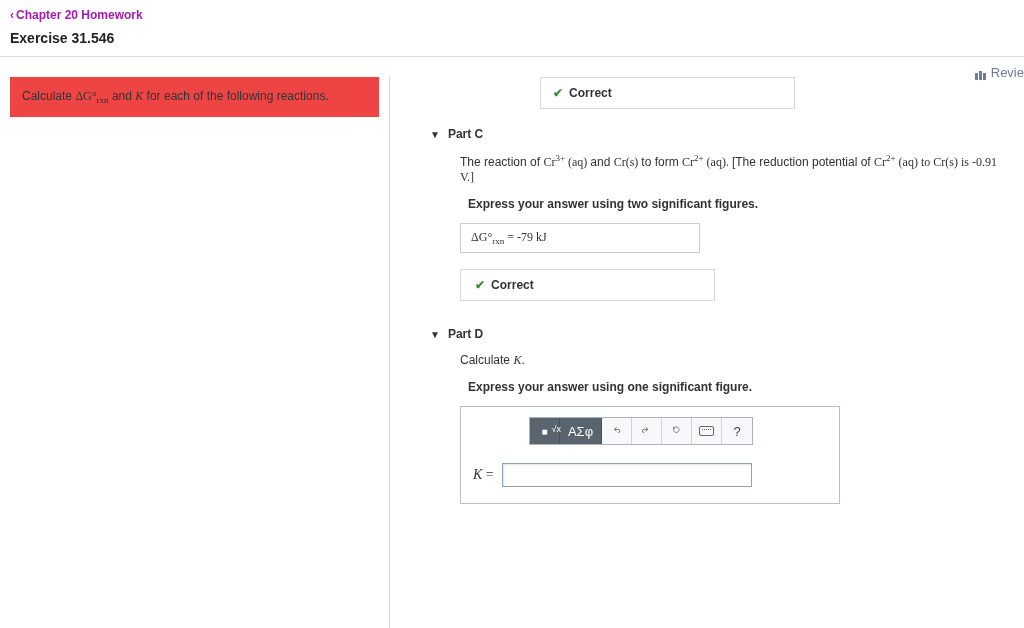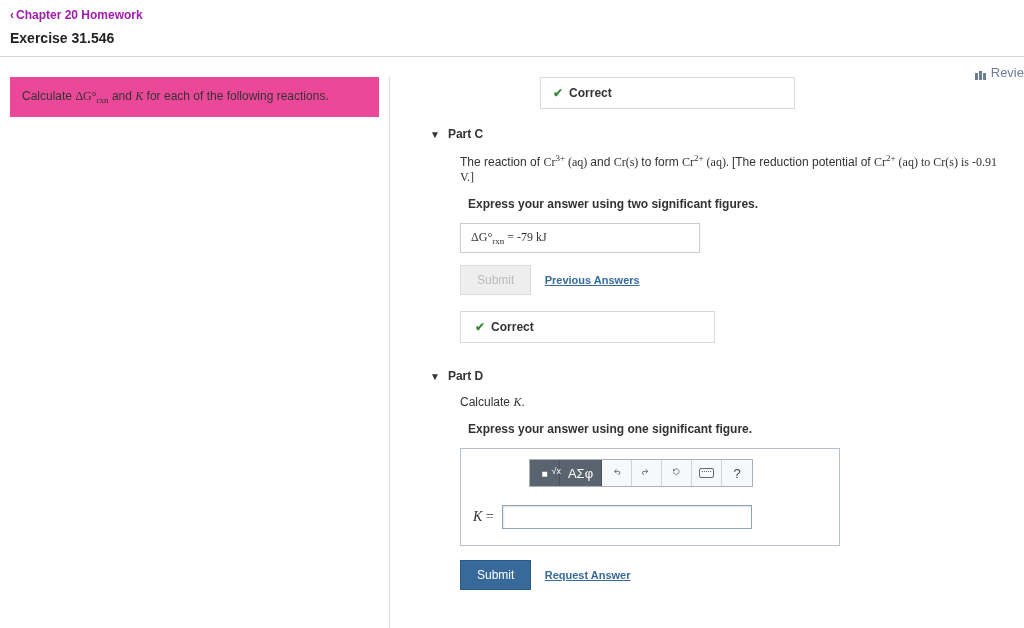--- a/index.html
+++ b/index.html
@@ -12,21 +12,21 @@
   }
   .top-nav { padding: 8px 10px 2px; }
   .top-nav a { color: #a21caf; font-weight: bold; font-size: 12px; text-decoration: none; }
   .chev { font-weight: bold; margin-right: 2px; }
   .exercise-title { font-size: 14px; font-weight: bold; color: #222; padding: 6px 10px 10px; }
   .hr { border-top: 1px solid #d9d9d9; }
   .layout { display: flex; margin-top: 20px; }
   .left-col { width: 390px; border-right: 1px solid #d9d9d9; min-height: 560px; padding: 0 10px; }
   .right-col { flex: 1; padding: 0 20px 0 40px; position: relative; }
   .intro-box {
-    background: #ec4899; padding: 12px 12px; font-size: 12px; color: #333;
+    background: #ef4444; padding: 12px 12px; font-size: 12px; color: #333;
   }
   .intro-box .it { font-style: italic; font-family: 'Times New Roman', serif; }
   .sub { font-size: 9px; vertical-align: sub; }
   .sup { font-size: 9px; vertical-align: super; }
   .review-link { position: absolute; right: 0; top: -12px; font-size: 13px; color: #6b7d99; }
   .review-link .bars { display:inline-block; width:12px; }
   .review-link .bars span{ display:inline-block; width:3px; height:7px; background:#6b7d99; margin-right:1px; vertical-align:bottom;}
   .review-link .bars span:nth-child(2){height:9px;}
   .review-link .bars span:nth-child(3){height:7px;}
 
@@ -132,24 +132,20 @@
     <div class="part-body">
       <div>
         <span>The reaction of </span><span class="serif"><span>Cr</span><span class="sup">3+</span></span><span class="serif"> (aq) </span><span>and </span><span class="serif">Cr(s) </span><span>to form </span><span class="serif"><span>Cr</span><span class="sup">2+</span></span><span class="serif"> (aq). </span><span>[The reduction potential of </span><span class="serif"><span>Cr</span><span class="sup">2+</span></span><span class="serif"> (aq) </span><span class="serif">to Cr(s) is -0.91 V.]</span>
       </div>
       <div class="instruct">Express your answer using two significant figures.</div>
 
       <div class="answered-box">
         <span><span>ΔG°</span><span class="sub">rxn</span></span><span> = </span><span>-79</span><span> kJ</span>
       </div>
 
-      <div class="btn-row">
-        <span class="btn-disabled">Submit</span>
-        <span class="link">Previous Answers</span>
-      </div>
 
       <div class="correct-result">
         <span class="chk">✔</span><span class="lbl">Correct</span>
       </div>
     </div>
 
     <div class="part-hdr" style="margin-top:26px;">
       <span class="tri">▼</span>
       <span class="title">Part D</span>
     </div>
@@ -184,20 +180,16 @@
             <span class="kbd-icon"></span>
           </div>
           <div class="tbtn">?</div>
         </div>
         <div class="answer-row">
           <span class="var"><span style="font-style:italic;">K</span><span style="font-style:normal;"> = </span></span>
           <input type="text" placeholder="" style="">
         </div>
       </div>
 
-      <div class="submit-row">
-        <span class="btn-primary">Submit</span>
-        <span class="link">Request Answer</span>
-      </div>
     </div>
 
   </div>
 </div>
 
 </body></html>

